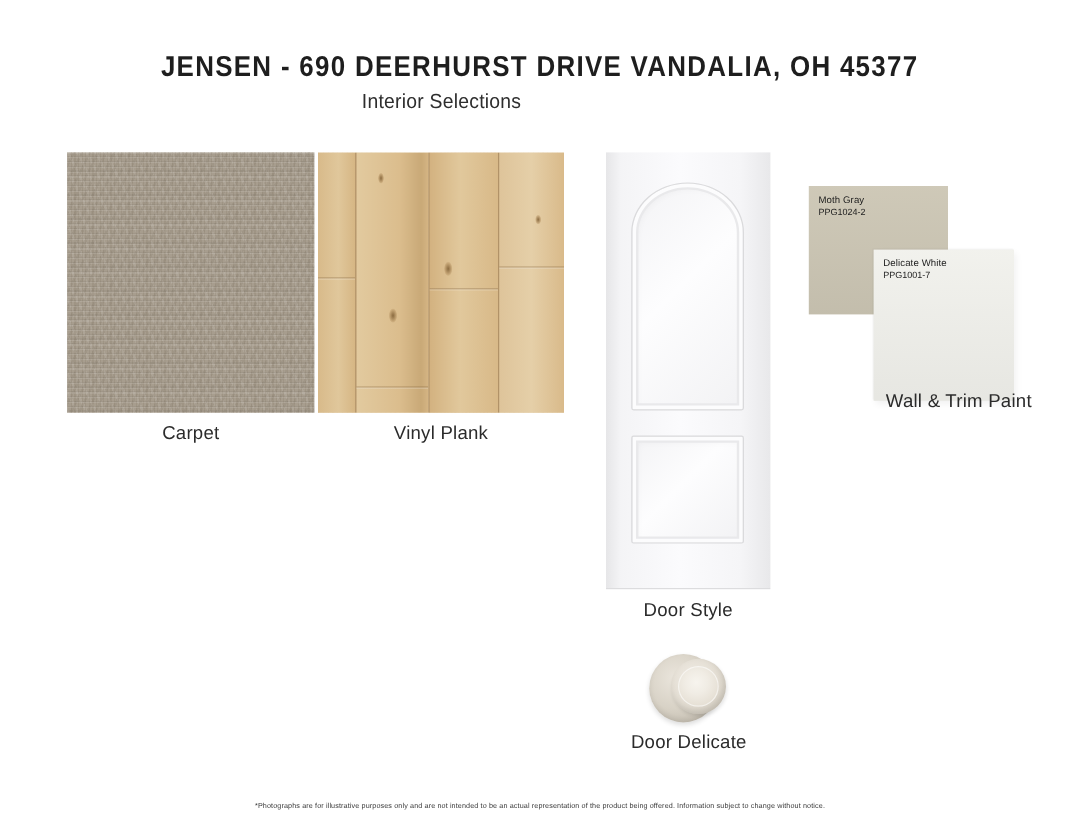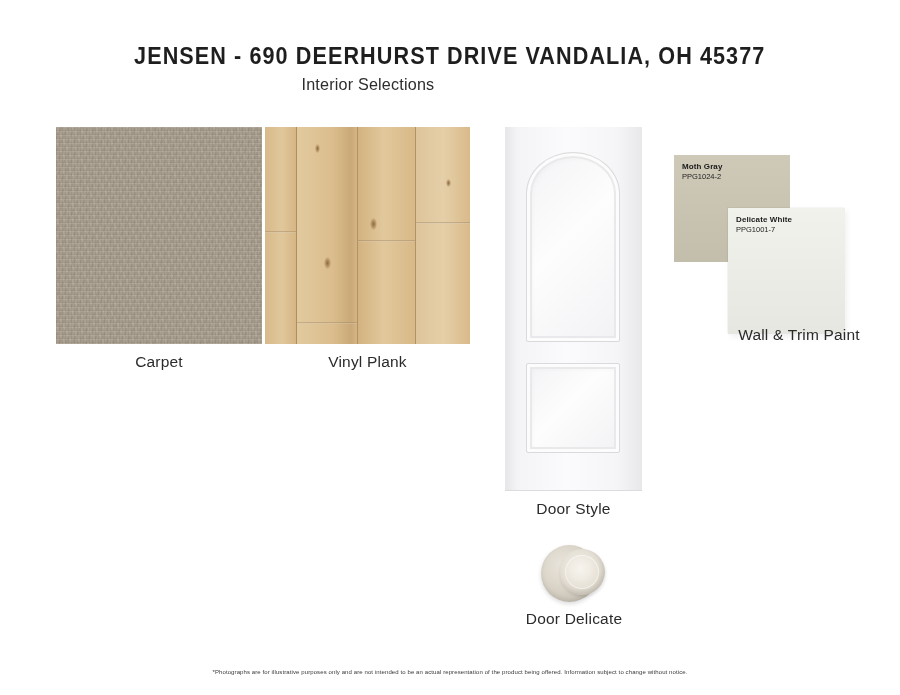--- a/index.html
+++ b/index.html
@@ -122,21 +122,21 @@
   .paint-chip {
     position: absolute;
     padding: 7px 8px;
     background-image: linear-gradient(180deg, rgba(255,255,255,0.05), rgba(0,0,0,0.045));
   }
   .chip-moth-gray { left: 674px; top: 155px; width: 116px; height: 107px; }
   .chip-delicate-white {
     left: 728px; top: 208px; width: 117px; height: 126px;
     box-shadow: -1px -1px 0 rgba(0,0,0,0.03), 2px 3px 6px rgba(0,0,0,0.06);
   }
-  .chip-name { font-size: 8px; font-weight: 700; color: #1b1b1b; line-height: 10px; letter-spacing: 0.1px; }
+  .chip-name { font-size: 8px; font-weight: 400; color: #1b1b1b; line-height: 10px; letter-spacing: 0.1px; }
   .chip-code { font-size: 7.5px; font-weight: 400; color: #222222; line-height: 9px; }
 
   
   .hardware { position: absolute; left: 538px; top: 540px; width: 72px; height: 70px; }
   .knob-rosette {
     position: absolute; left: 3px; top: 5px; width: 57px; height: 57px; border-radius: 50%;
     background: radial-gradient(circle at 38% 35%, #eae5dc 0%, #d8d2c6 50%, #bfb8ab 85%, #cbc4b7 100%);
     box-shadow: 0 2px 4px rgba(0,0,0,0.14), inset 0 -2px 4px rgba(0,0,0,0.08);
   }
   .knob-body {

